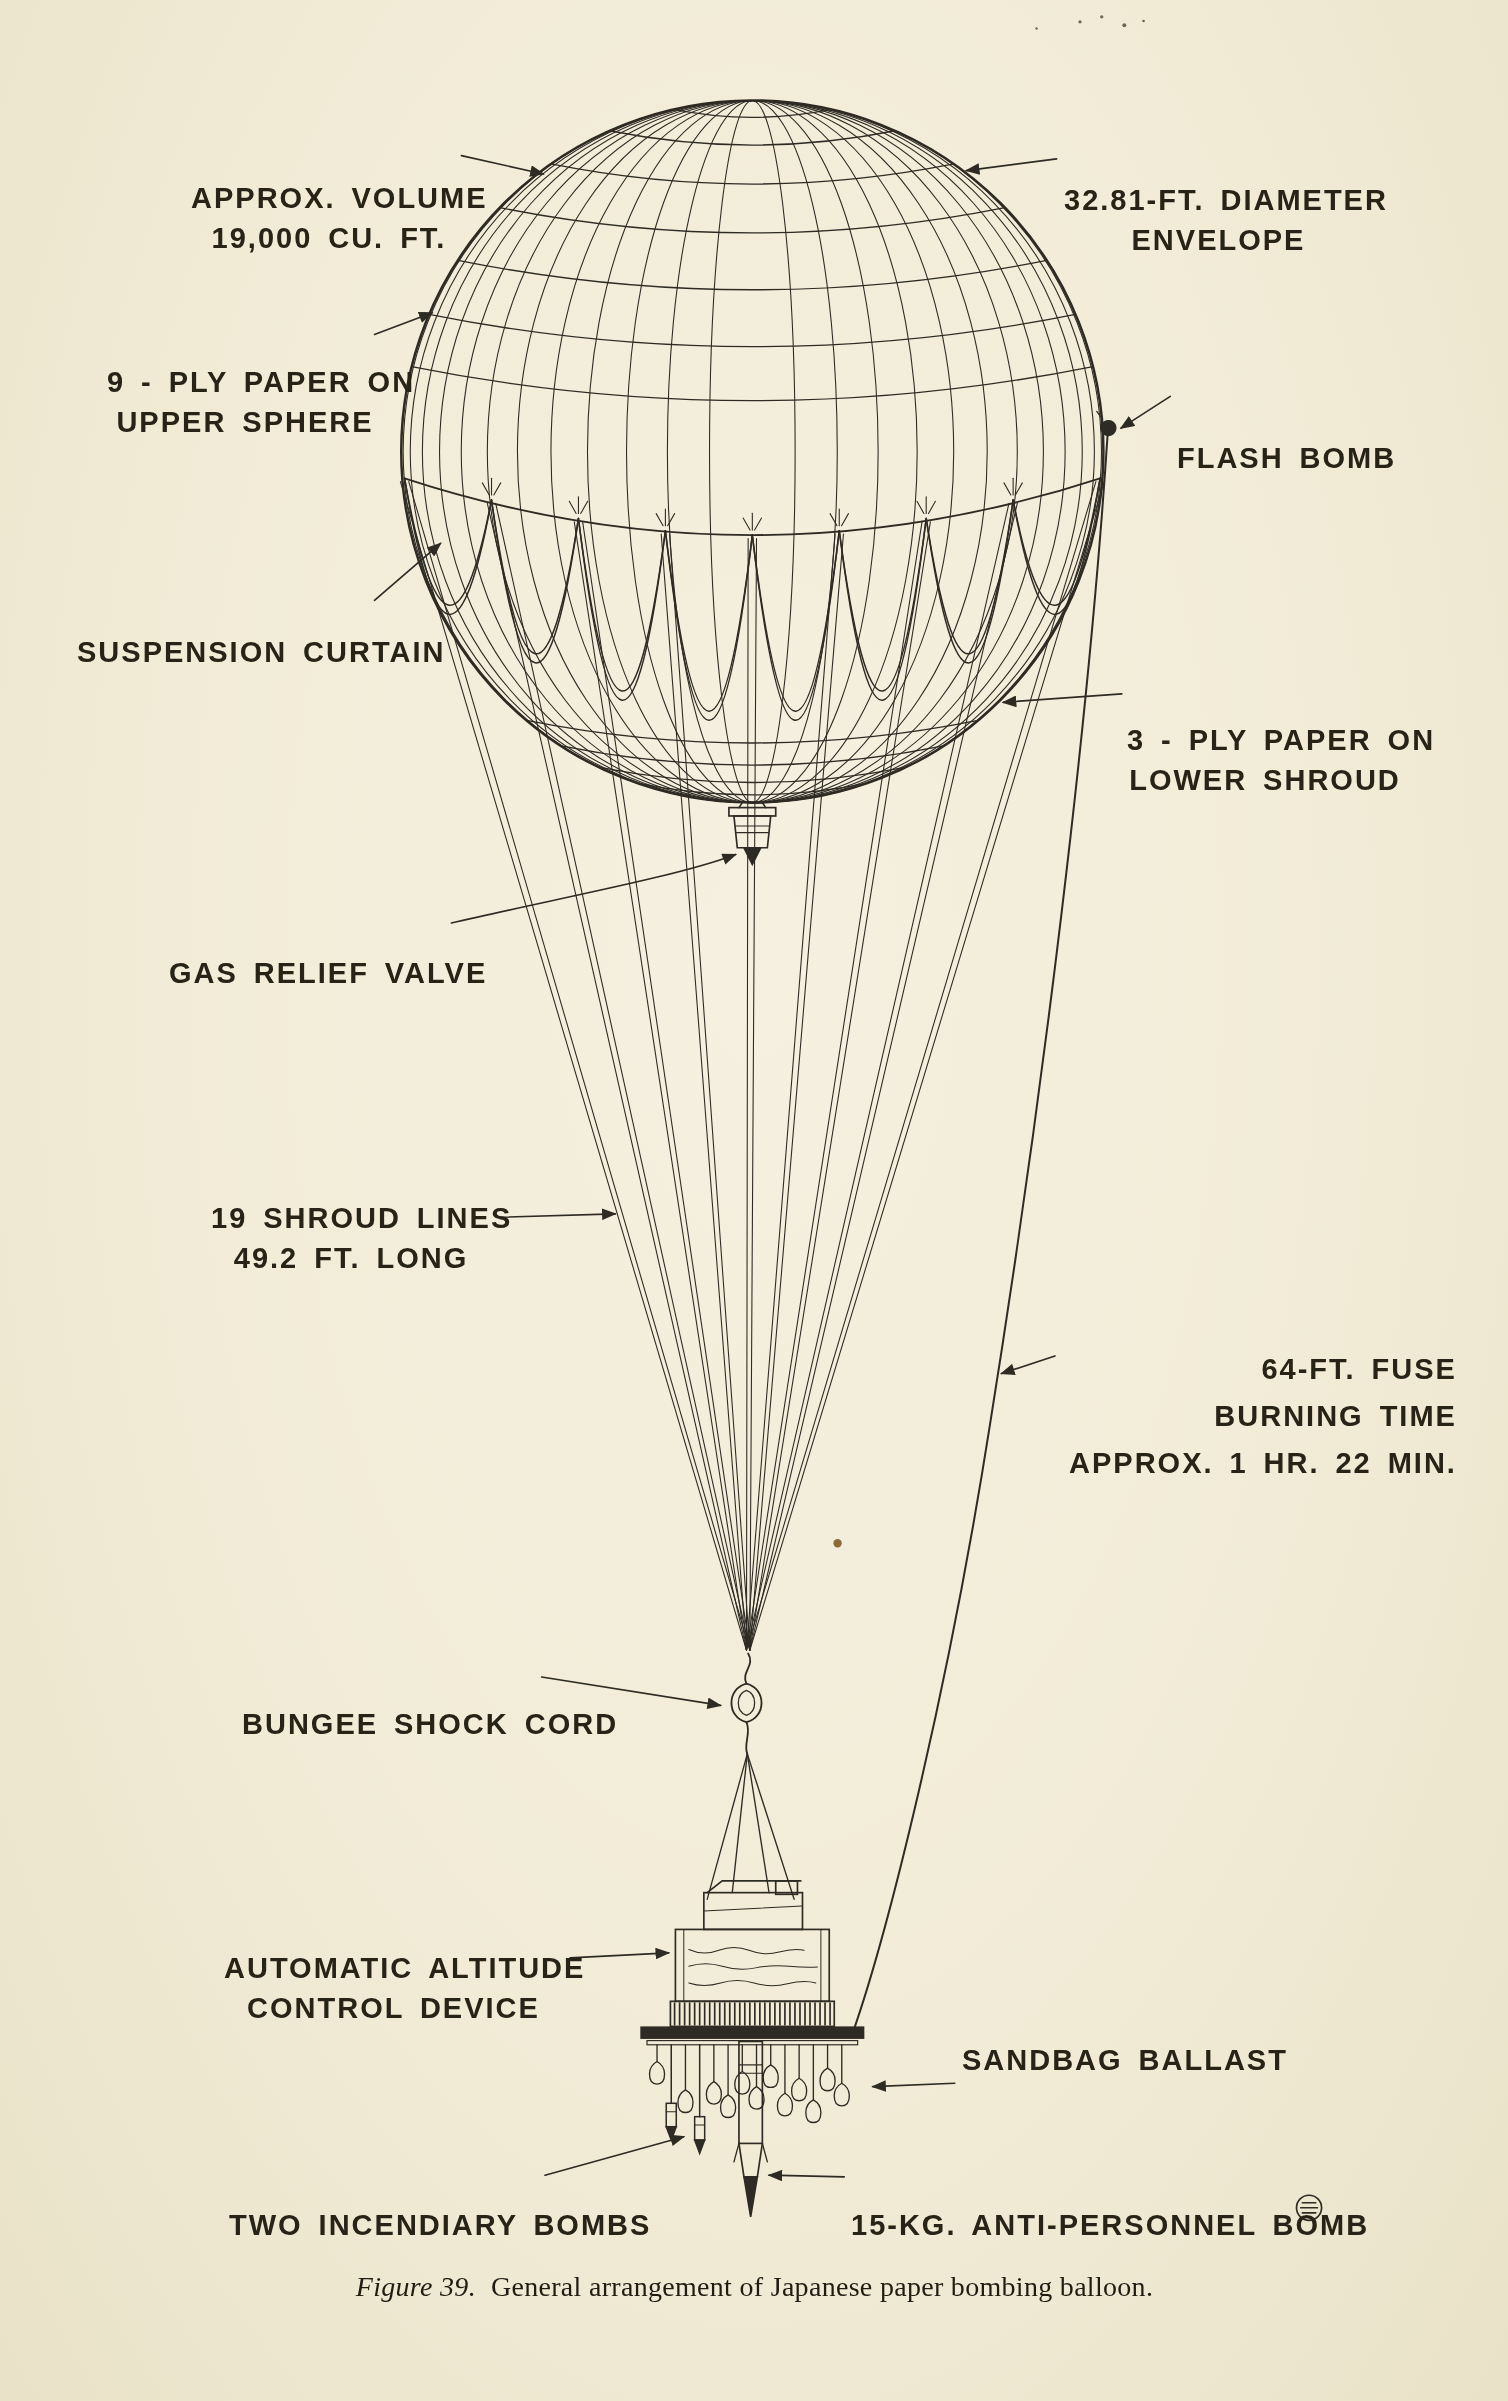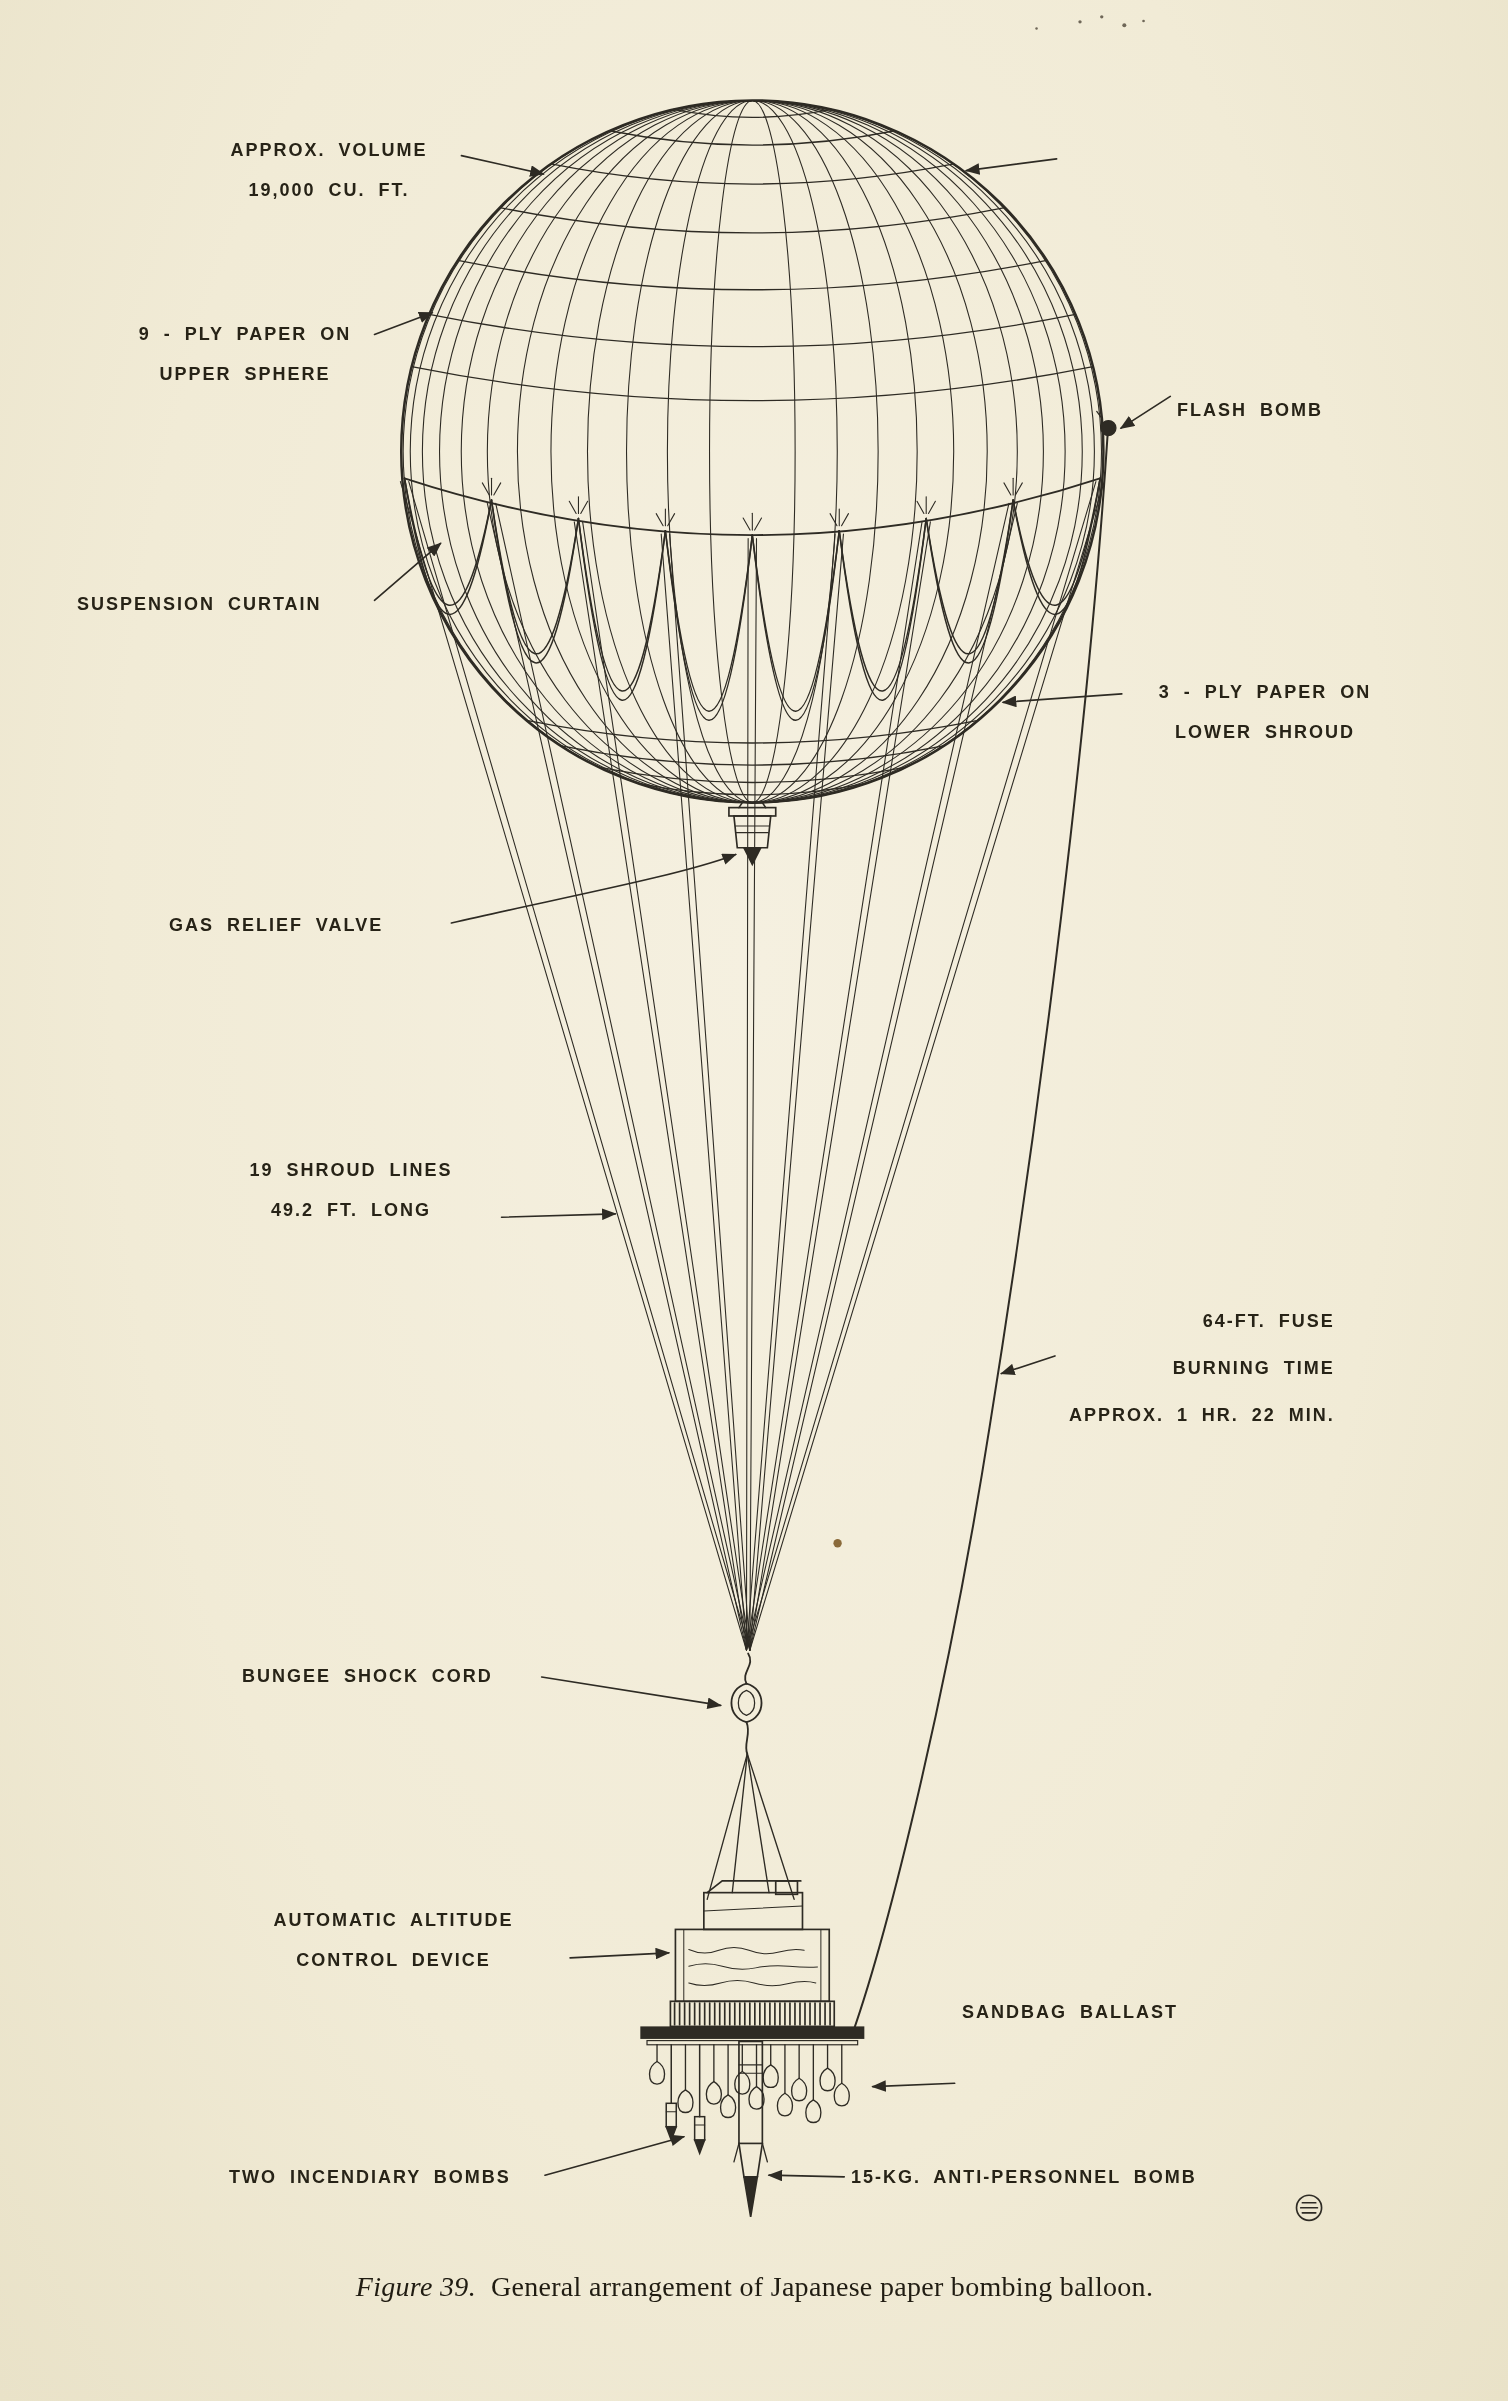--- a/index.html
+++ b/index.html
@@ -2,22 +2,22 @@
 <html style="font-size:13.4px"><head>
 <meta charset="utf-8">
 <style>
   :root{ --paper:#f2eddc; --ink:#2e2b24; --text:#272317; }
   *{ box-sizing:border-box; }
   html,body{ margin:0; padding:0; }
   body{ width:1508px; height:2401px; background:var(--paper); font-family:"Liberation Sans",sans-serif; }
   .page{ position:relative; width:1508px; height:2401px; overflow:hidden;
          background:radial-gradient(ellipse at 50% 40%, #f5f0e0 0%, #f1ebd6 60%, #e9e2c8 100%); }
   svg{ position:absolute; left:0; top:0; width:1508px; height:2401px; }
-  .label{ position:absolute; color:var(--text); font-size:18px; font-weight:700;
-          letter-spacing:2px; word-spacing:5.9px; line-height:40px; white-space:nowrap; }
+  .label{ position:absolute; color:var(--text); font-size:29px; font-weight:700;
+          letter-spacing:2px; word-spacing:5.9px; line-height:40px; white-space:nowrap;margin-top:48px; }
   .label.center{ text-align:center; }
   .label-fuse{ line-height:47px;text-align:right; }
   .caption{ position:absolute; left:27px; top:2271px; width:1455px; text-align:center;
             font-family:"Liberation Serif",serif; font-size:28px; color:#201c12; letter-spacing:0.3px; }
   .caption .fig-label{ font-style:italic; margin-right:15px; }
 </style>
 </head>
 <body>
 
 <div class="page">
@@ -278,20 +278,24 @@
         <line x1="1556" y1="2641" x2="1576" y2="2641"></line>
         <line x1="1558" y1="2647" x2="1574" y2="2647"></line>
       </g>
     </svg>
 
   <div class="label center" style="left:191px;top:130px;width:276px">
     <div>APPROX. VOLUME</div>
     <div>19,000 CU. FT.</div>
   </div>
 
+  <div class="label center" style="left:1064px;top:132px;width:309px">
+    <div>32.81-FT. DIAMETER</div>
+    <div>ENVELOPE</div>
+  </div>
 
   <div class="label center" style="left:107px;top:314px;width:276px">
     <div>9 - PLY PAPER ON</div>
     <div>UPPER SPHERE</div>
   </div>
 
   <div class="label" style="left:1177px;top:390px">
     <div>FLASH BOMB</div>
   </div>
 

